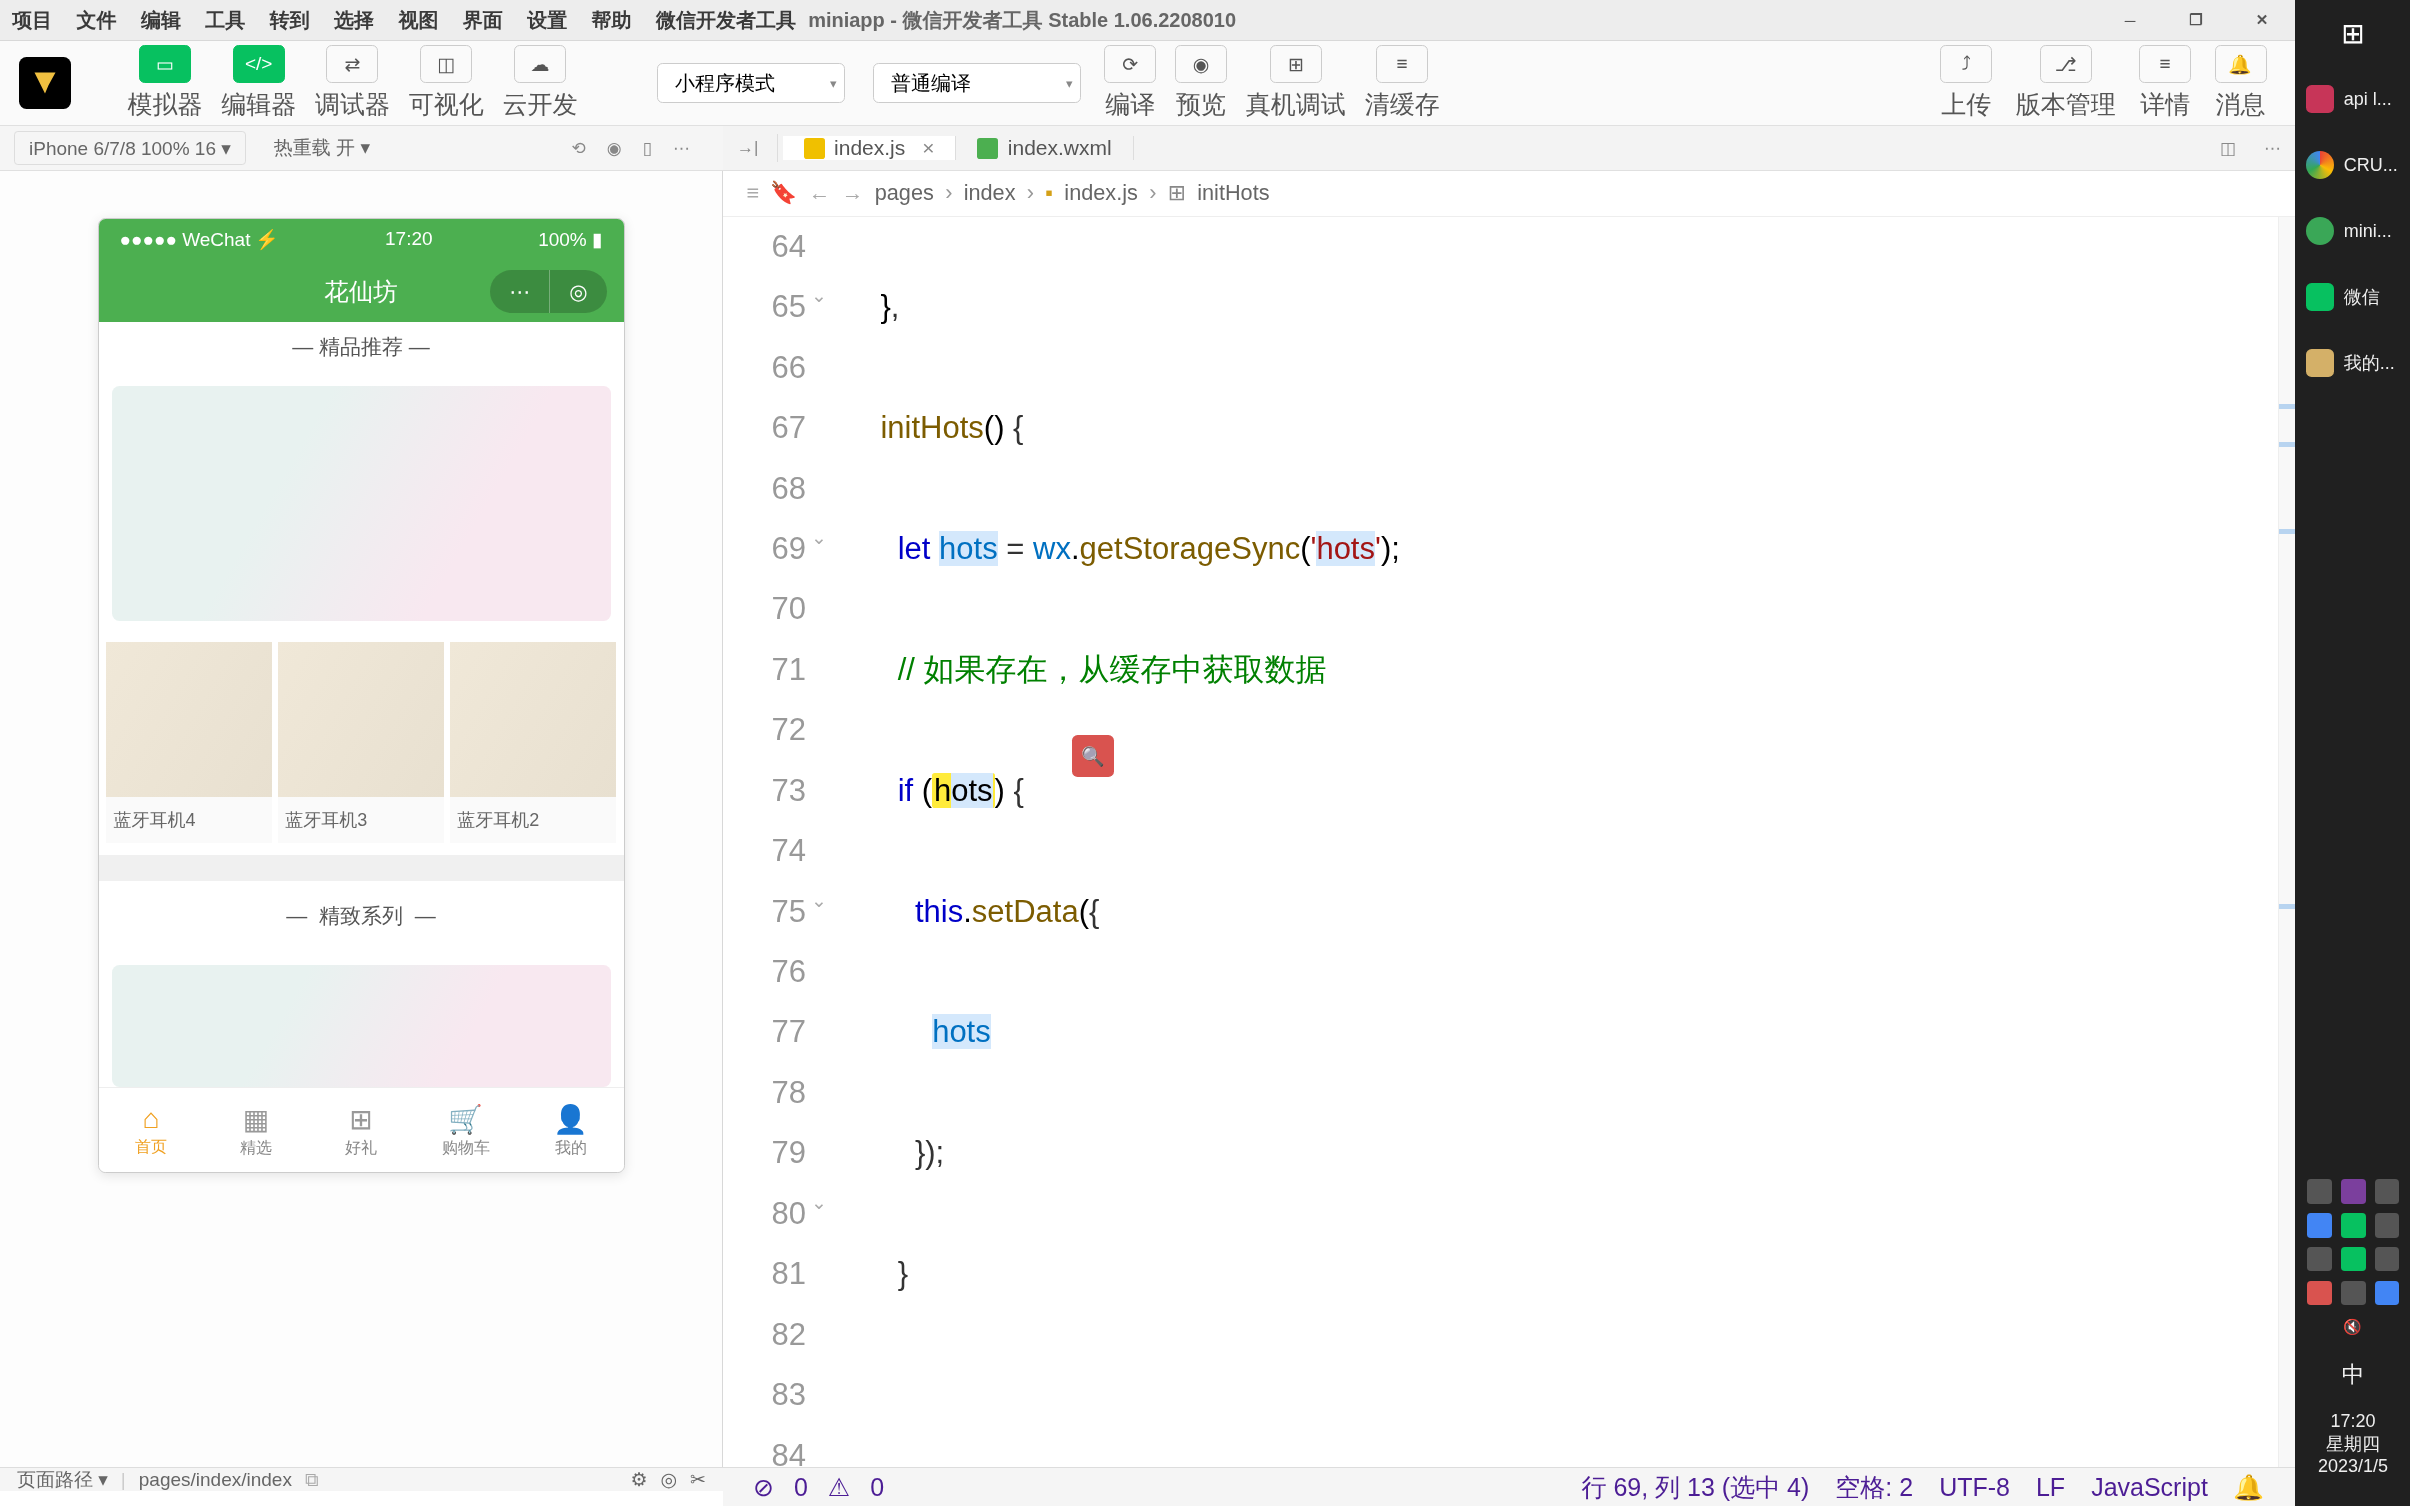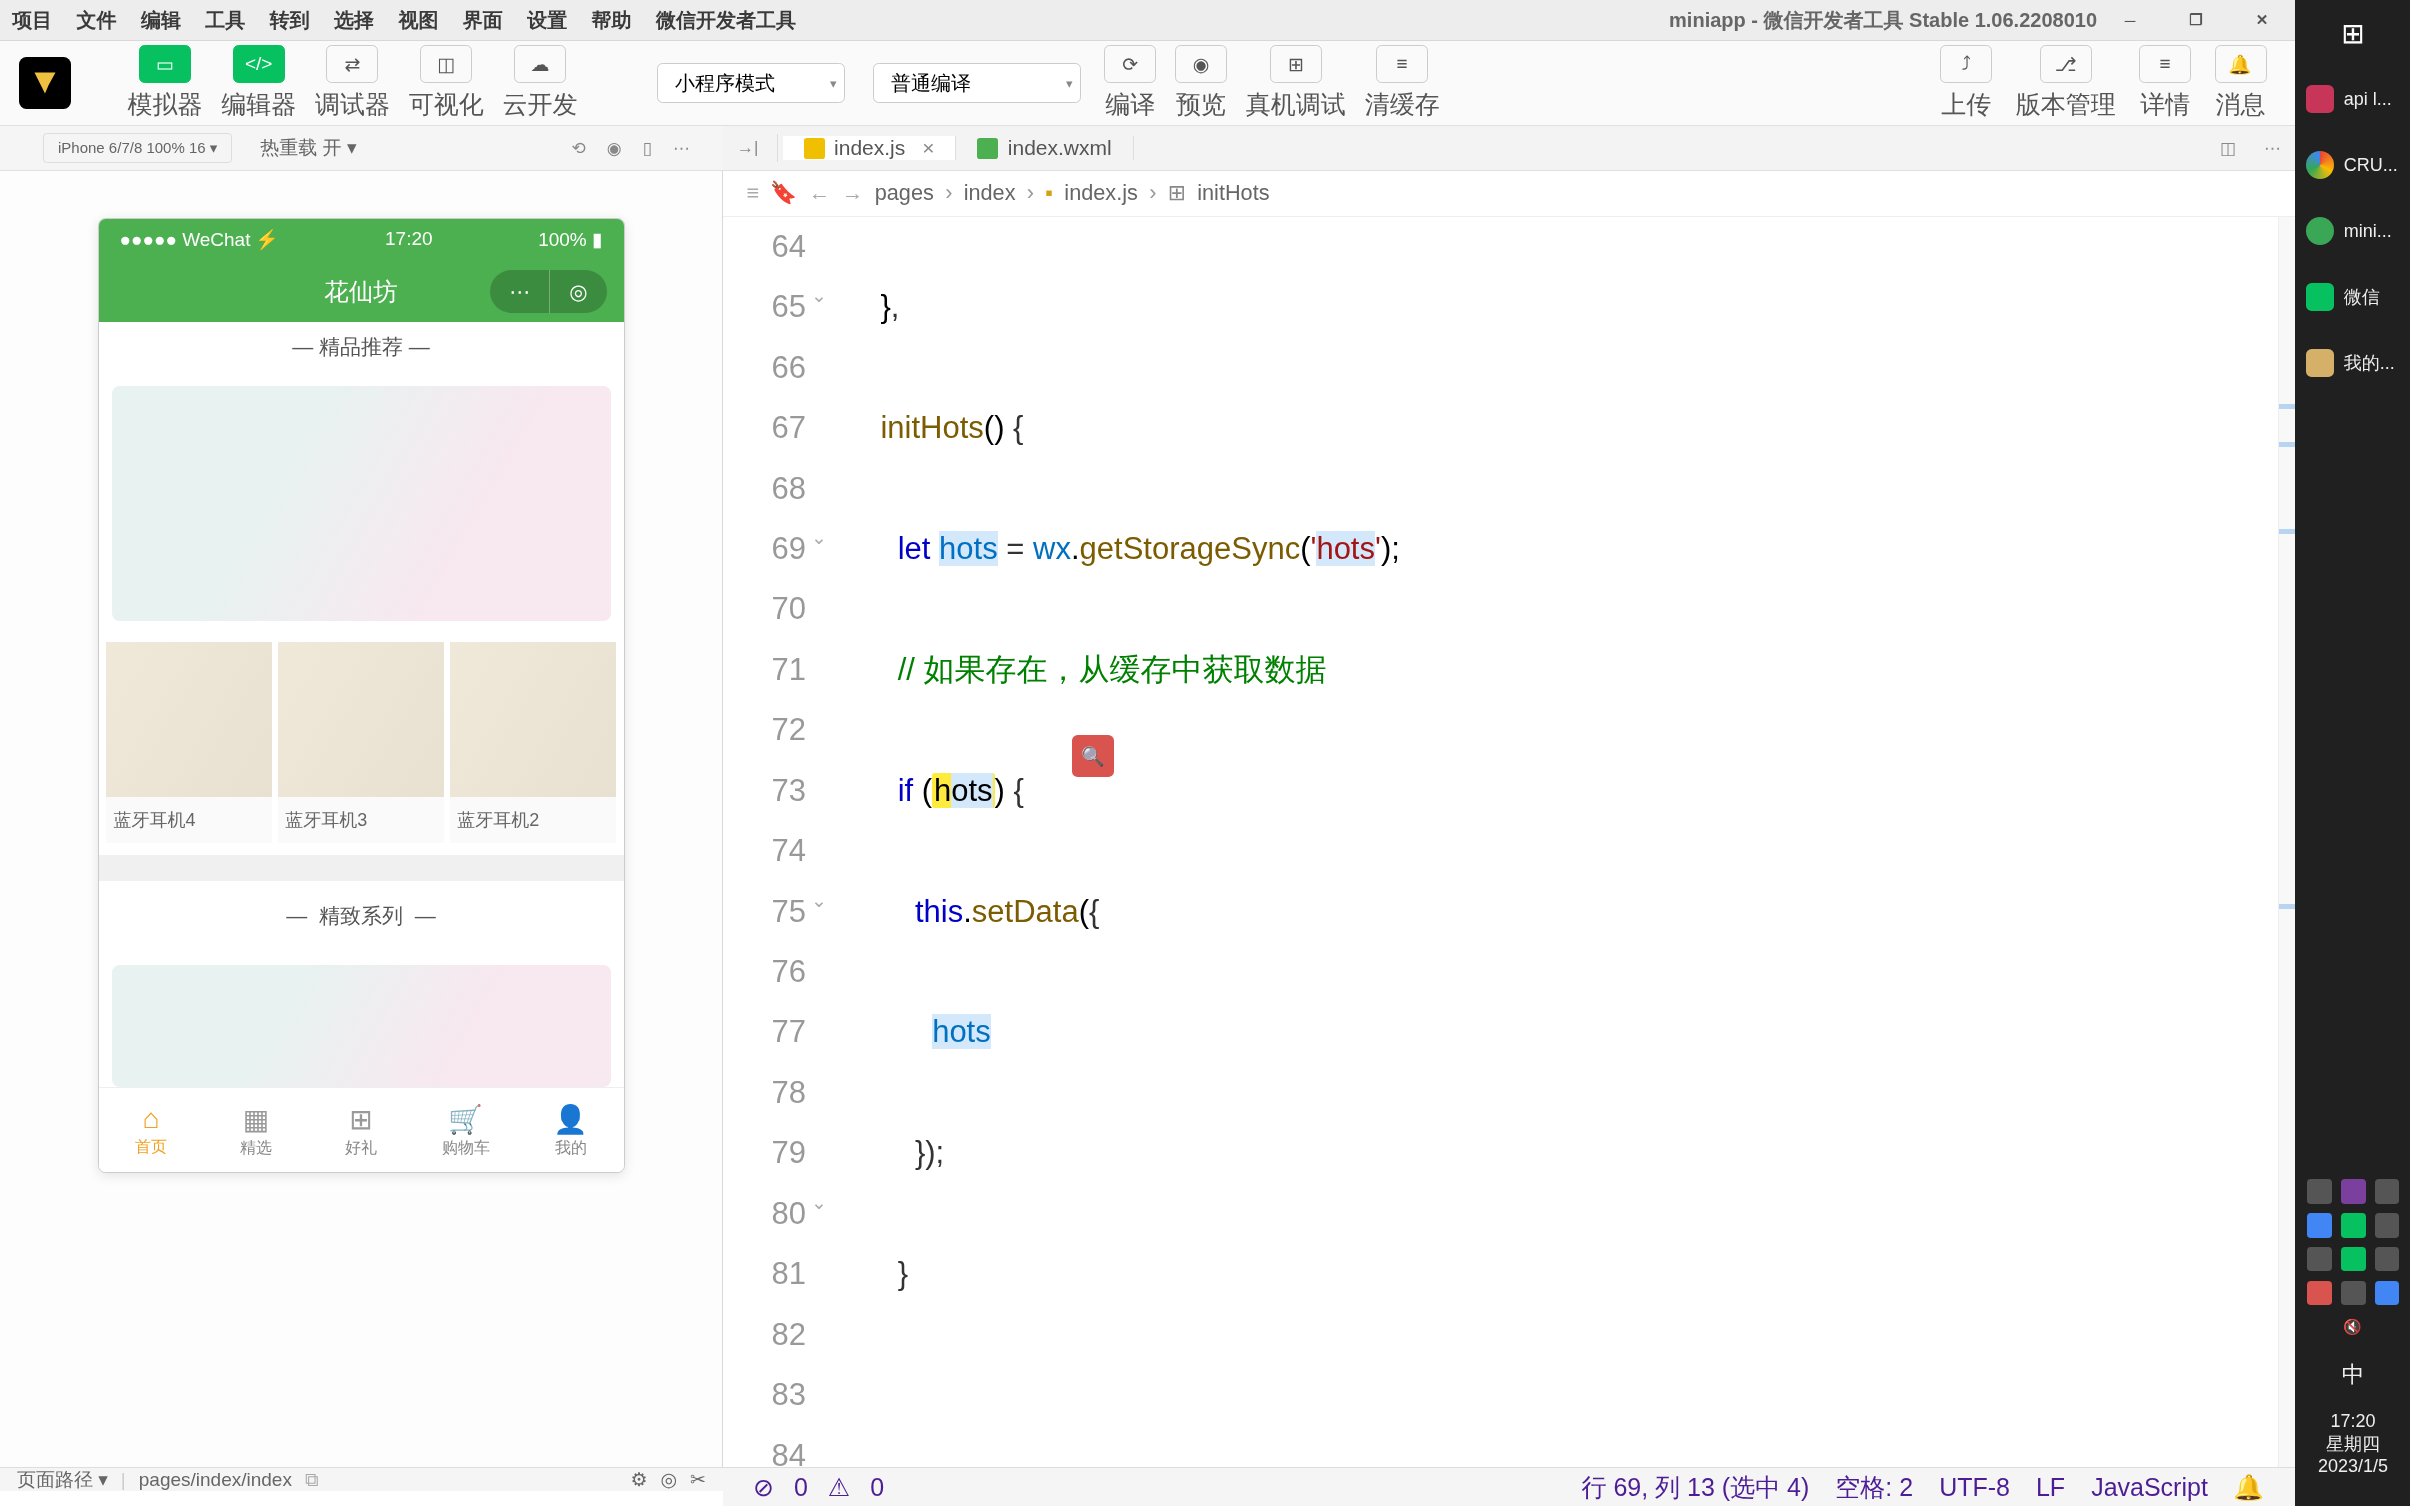--- a/index.html
+++ b/index.html
@@ -4,40 +4,40 @@
 <style>
 * { margin: 0; padding: 0; box-sizing: border-box; font-family: -apple-system, "Segoe UI", "Microsoft YaHei", sans-serif; }
 body { width: 2411px; height: 1507px; background: #fff; display: flex; overflow: hidden; }
 .main-app { width: 2295px; height: 1507px; display: flex; flex-direction: column; }
 .os-taskbar { width: 116px; height: 1507px; background: #202020; display: flex; flex-direction: column; }
 
 
 .titlebar { height: 41px; background: #ededed; display: flex; align-items: center; border-bottom: 0.9px solid #d8d8d8; font-weight: bold; }
 .menu-items { display: flex; }
 .menu-items span { padding: 0 12.2px; font-size: 20px; color: #3a3a3a; cursor: pointer; }
-.title-center { flex: 1; text-align: right; font-size: 20px; color: #666; }
+.title-center { flex: 1; text-align: left; font-size: 20px; color: #666; }
 .win-controls { display: flex; }
 .win-controls div { width: 66px; height: 41px; display: flex; align-items: center; justify-content: center; color: #555; }
 
 
 .toolbar { height: 85px; background: #fafafa; border-bottom: 0.9px solid #e0e0e0; display: flex; align-items: center; padding: 0 19px; }
 .logo-box { width: 52px; height: 52px; background: #000; border-radius: 7.5px; display: flex; align-items: center; justify-content: center; margin-right: 47px; }
 .tool-group { display: flex; gap: 0; }
 .tool-btn { display: flex; flex-direction: column; align-items: center; padding: 0 9.4px; }
 .tool-btn .icon-box { width: 52px; height: 38px; border: 0.9px solid #ccc; border-radius: 5.6px; display: flex; align-items: center; justify-content: center; font-size: 19px; color: #555; }
 .tool-btn .icon-box.green { background: #07c160; border-color: #07c160; color: #fff; }
 .tool-btn .lbl { margin-top: 4.7px; font-size: 25px; color: #555; }
 .dropdown { height: 40px; border: 0.9px solid #ccc; border-radius: 5.6px; padding: 0 23.5px 0 17px; display: flex; align-items: center; font-size: 20px; margin: 0 14px; background: #fff; position: relative; }
 .dropdown::after { content: "▾"; position: absolute; right: 7.5px; font-size: 13px; color: #888; }
 .toolbar-spacer { flex: 1; }
 .right-tools { display: flex; gap: 4.7px; }
 
 
 .device-bar { height: 45px; background: #f5f5f5; border-bottom: 0.9px solid #e0e0e0; display: flex; align-items: center; padding: 0 14px; }
-.device-sel { font-size: 15px; color: #666; padding: 4.7px 14px; border: 0.9px solid #ddd; border-radius: 3.8px; margin-left: 29px; }
+.device-sel { font-size: 19px; color: #666; padding: 4.7px 14px; border: 0.9px solid #ddd; border-radius: 3.8px; }
 .device-sel2 { font-size: 19px; color: #666; padding: 4.7px 14px; margin-left: 14px; }
 .device-icons { margin-left: auto; margin-right: 19px; display: flex; gap: 21px; }
 .device-icons span { color: #888; font-size: 17px; }
 .sep-vert { width: 0.9px; height: 28px; background: #ddd; margin: 0 4.7px; }
 .editor-tabs-row { display: flex; align-items: center; background: #f3f3f3; height: 45px; border-bottom: 0.9px solid #e0e0e0; }
 .ed-small-icon { padding: 0 14px; color: #888; font-size: 17px; }
 
 
 .content { flex: 1; display: flex; overflow: hidden; }
 

